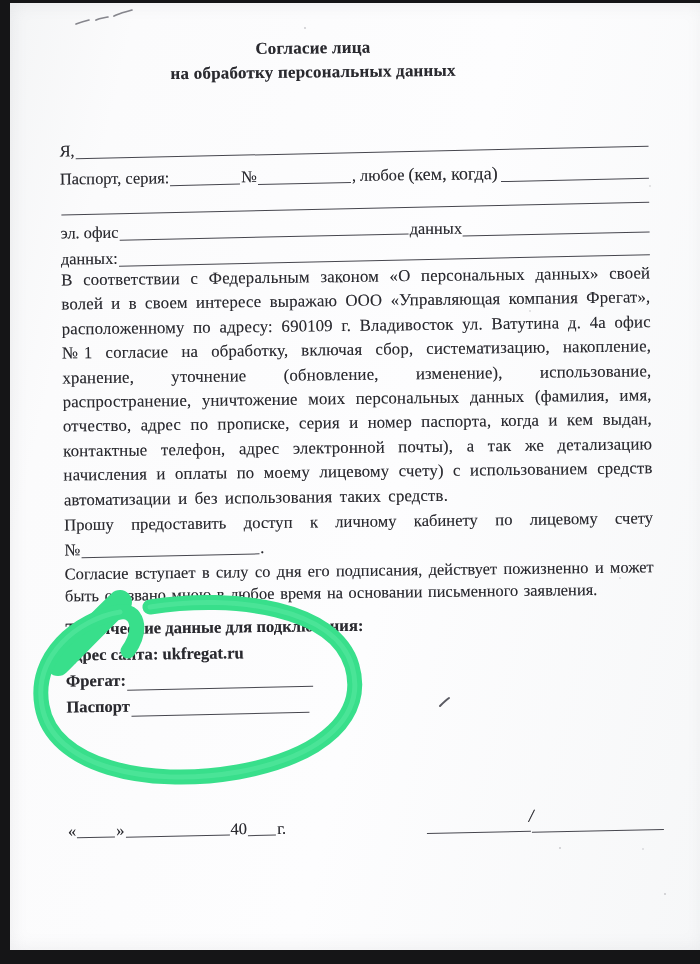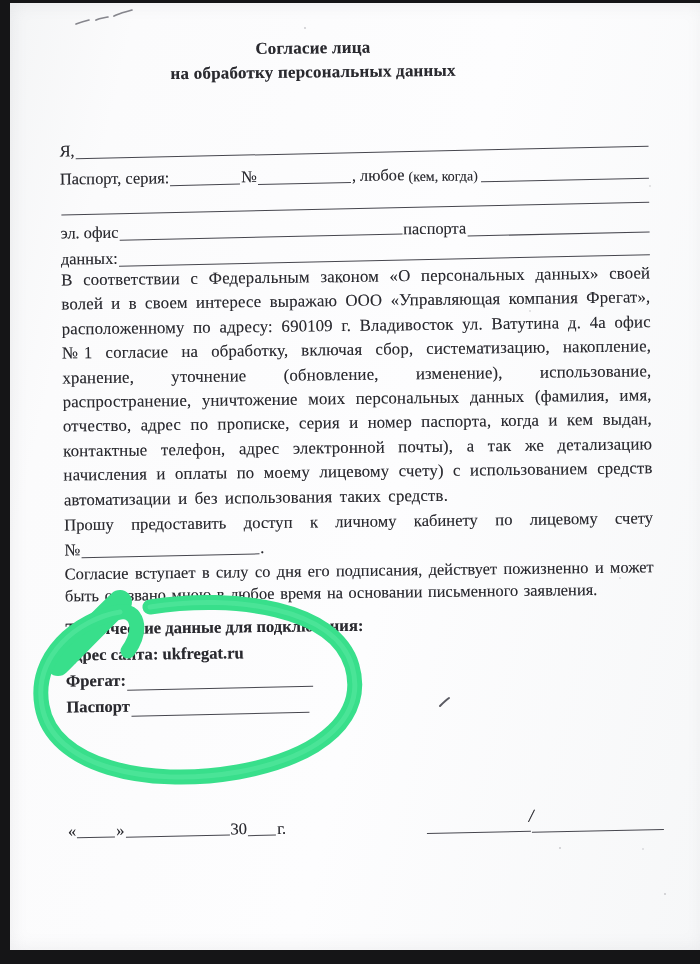--- a/index.html
+++ b/index.html
@@ -13,21 +13,21 @@
            transform:rotate(-0.7deg);transform-origin:50% 45%;
            color:#2a2a2f;text-shadow:0 0 .5px rgba(45,45,55,.45);}
   .title{position:absolute;top:33px;left:0;width:100%;box-sizing:border-box;
          padding-right:58px;text-align:center;font-weight:bold;
          font-size:17px;line-height:24px;letter-spacing:.2px;}
   .row{position:absolute;left:53px;right:30px;display:flex;align-items:flex-end;
        font-size:16.4px;height:24px;white-space:nowrap;}
   .fl{display:inline-block;height:15px;border-bottom:1.5px solid #46464e;
       margin:0 1px 3px 1px;transform:rotate(-0.55deg);transform-origin:left bottom;}
   .grow{flex:1 1 auto;}
-  .hint{font-size:14px;padding:0 2px 1px 4px;}
+  .hint{font-size:18px;padding:0 2px 1px 4px;}
   .lbl{padding-bottom:1px;}
   .flow{position:absolute;top:262px;left:53px;width:589px;}
   .p1{margin:0;font-size:16.8px;line-height:24.4px;text-align:justify;
       word-spacing:3px;letter-spacing:.15px;}
   .p2{margin:1px 0 0 0;font-size:16.6px;line-height:24px;text-align:justify;
       text-align-last:justify;word-spacing:4px;}
   .numrow{display:flex;align-items:flex-end;font-size:16.6px;height:24px;}
   .p3{margin:2px 0 0 0;font-size:16.4px;line-height:22.4px;text-align:justify;
       word-spacing:1.5px;}
   .tech{position:absolute;top:610px;left:53px;width:420px;font-weight:bold;}
@@ -67,21 +67,21 @@
         <span class="fl grow"></span>
       </div>
 
       <div class="row" style="top:188px;">
         <span class="fl grow"></span>
       </div>
 
       <div class="row" style="top:214px;">
         <span class="lbl">эл. офис</span>
         <span class="fl" style="flex:1.55 1 0;"></span>
-        <span class="lbl">паспорта</span>
+        <span class="lbl">данных</span>
         <span class="fl" style="flex:1 1 0;"></span>
       </div>
 
       <div class="row" style="top:240px;">
         <span class="lbl">данных:</span>
         <span class="fl grow"></span>
       </div>
 
       <div class="flow">
         <p class="p1">В соответствии с Федеральным законом «О персональных данных» своей волей и в своем интересе выражаю ООО «Управляющая компания Фрегат», расположенному по адресу: 690109 г. Владивосток ул. Ватутина д. 4а офис №1 согласие на обработку, включая сбор, систематизацию, накопление, хранение, уточнение (обновление, изменение), использование, распространение, уничтожение моих персональных данных (фамилия, имя, отчество, адрес по прописке, серия и номер паспорта, когда и кем выдан, контактные телефон, адрес электронной почты), а так же детализацию начисления и оплаты по моему лицевому счету) с использованием средств автоматизации и без использования таких средств.</p>
@@ -106,21 +106,21 @@
           <span class="fl" style="width:178px;"></span>
         </div>
       </div>
 
       <div class="bottom">
         <div class="grp">
           <span>«</span>
           <span class="fl" style="width:38px;"></span>
           <span>»</span>
           <span class="fl" style="width:104px;"></span>
-          <span>30</span>
+          <span>40</span>
           <span class="fl" style="width:28px;"></span>
           <span>г.</span>
         </div>
         <div class="grp">
           <span class="fl" style="width:104px;"></span>
           <span class="slash">/</span>
           <span class="fl" style="width:132px;"></span>
         </div>
       </div>
 

